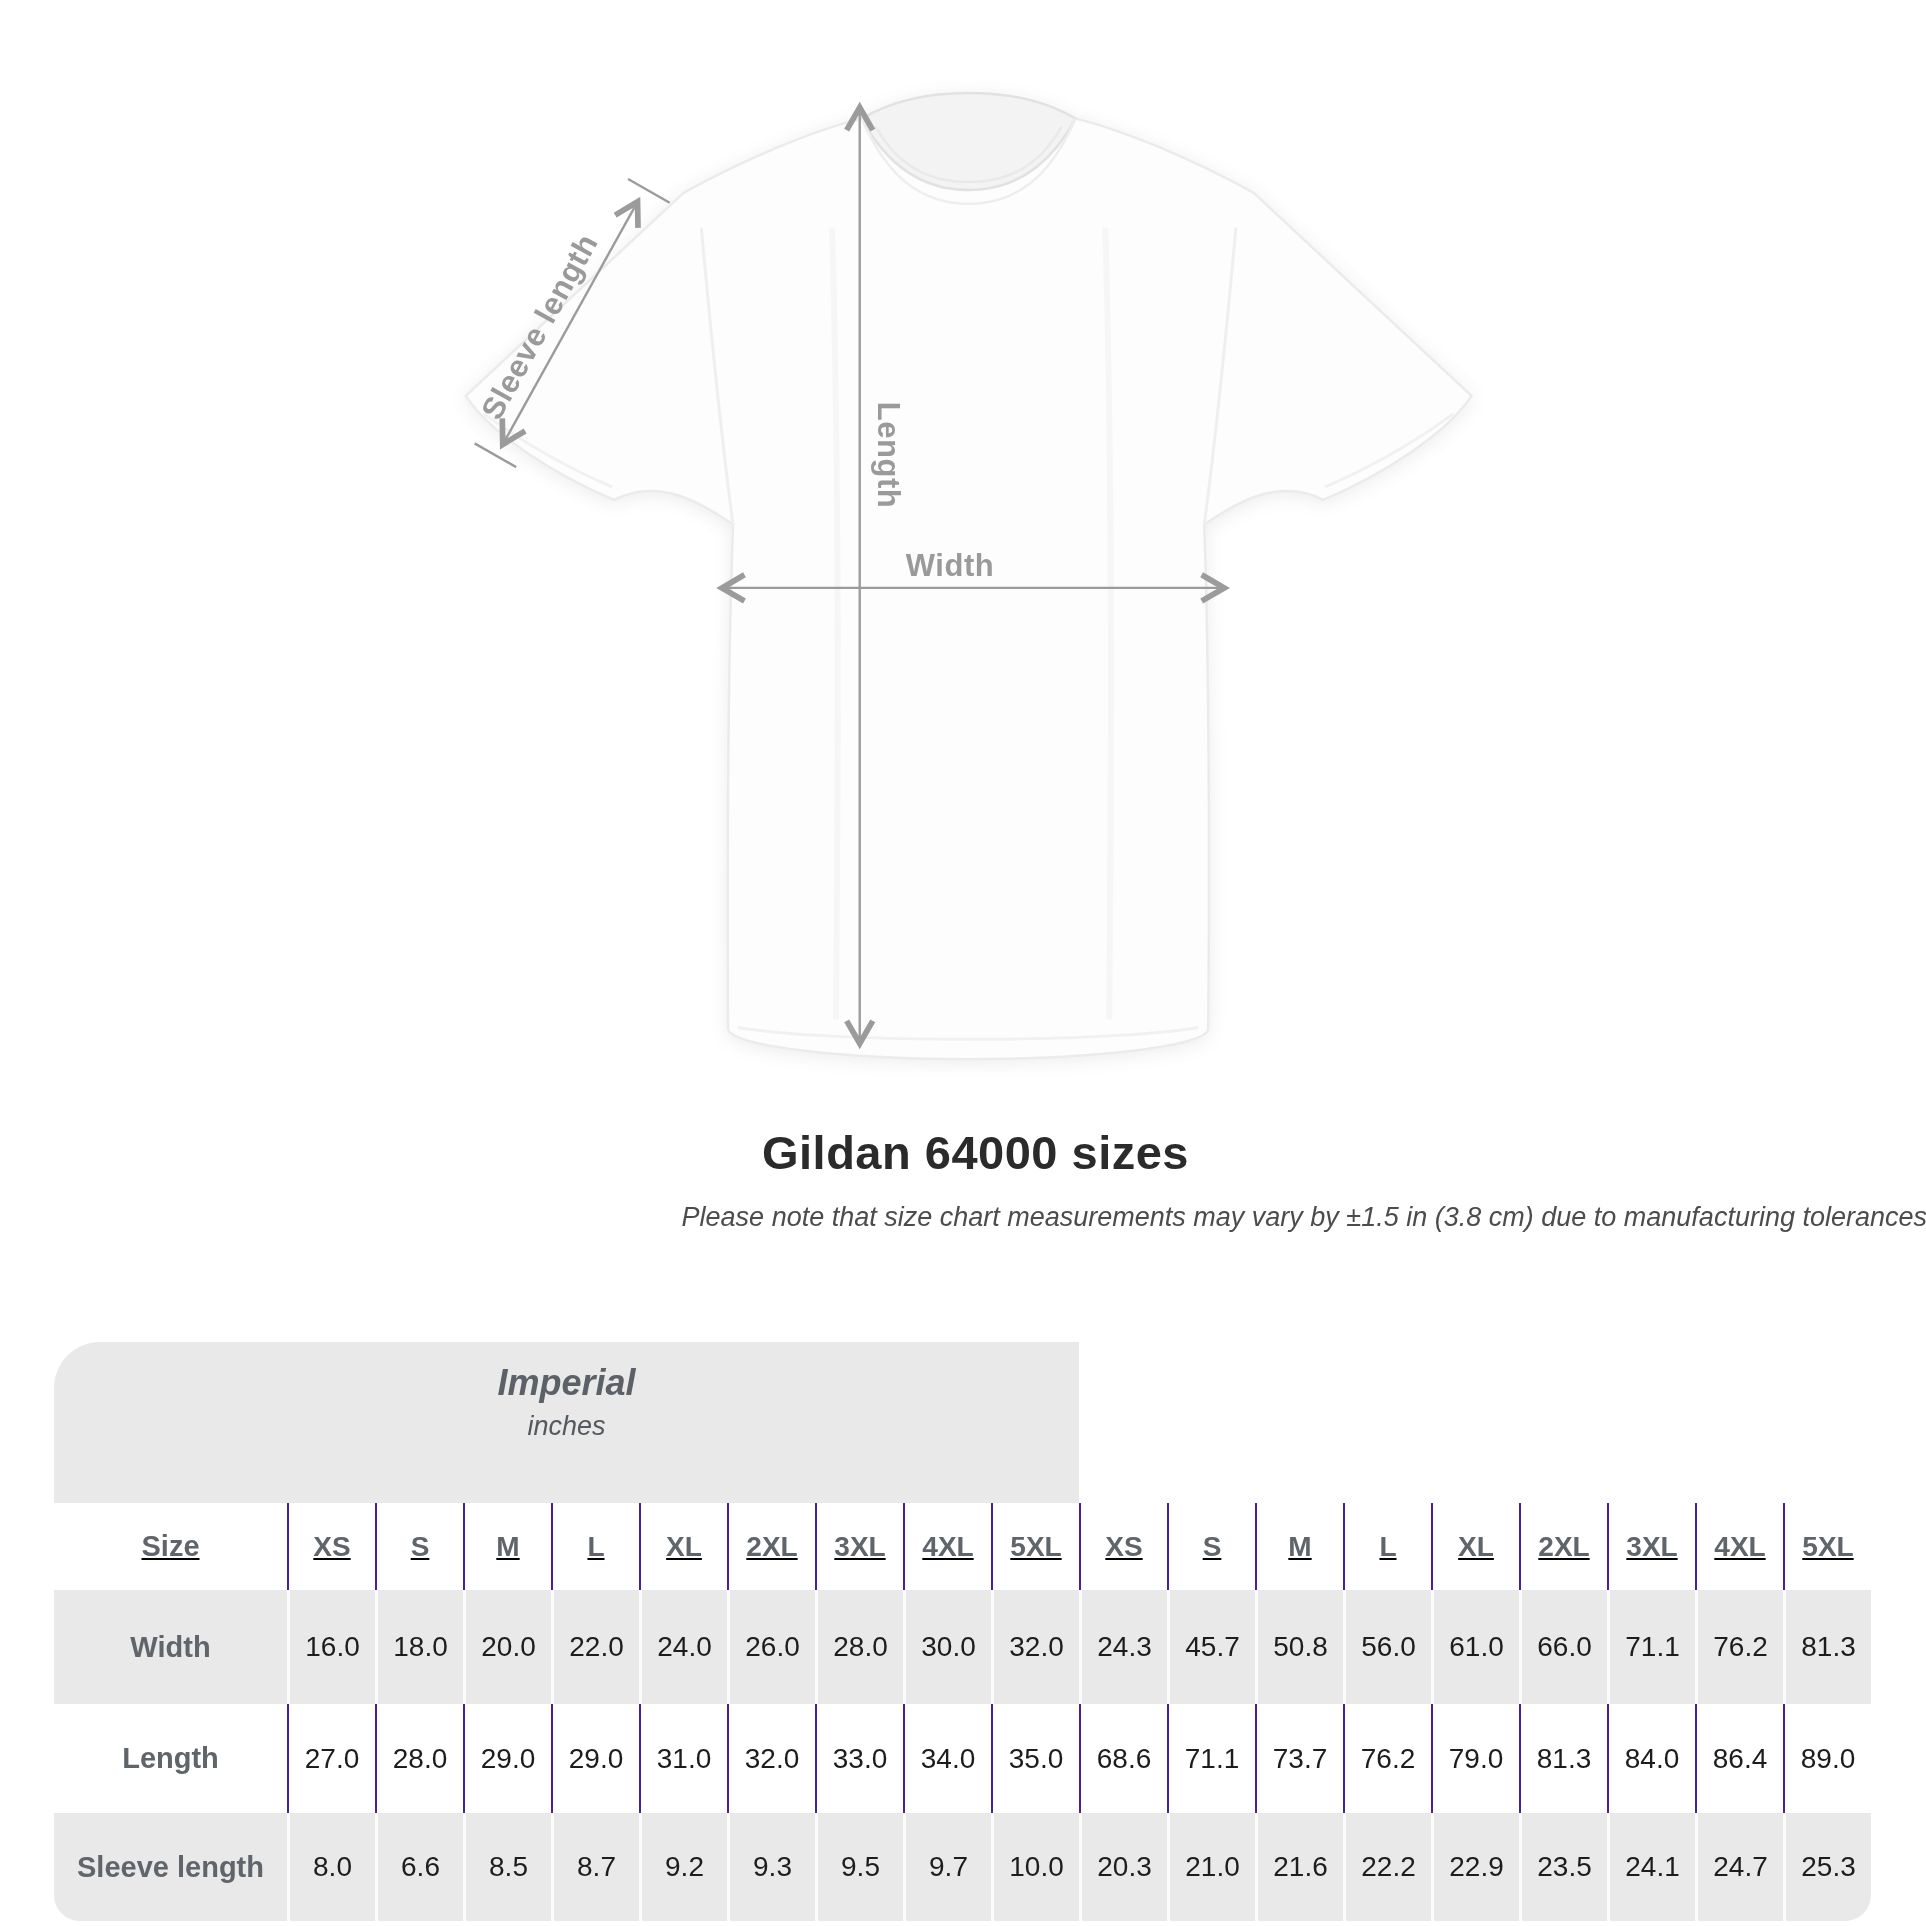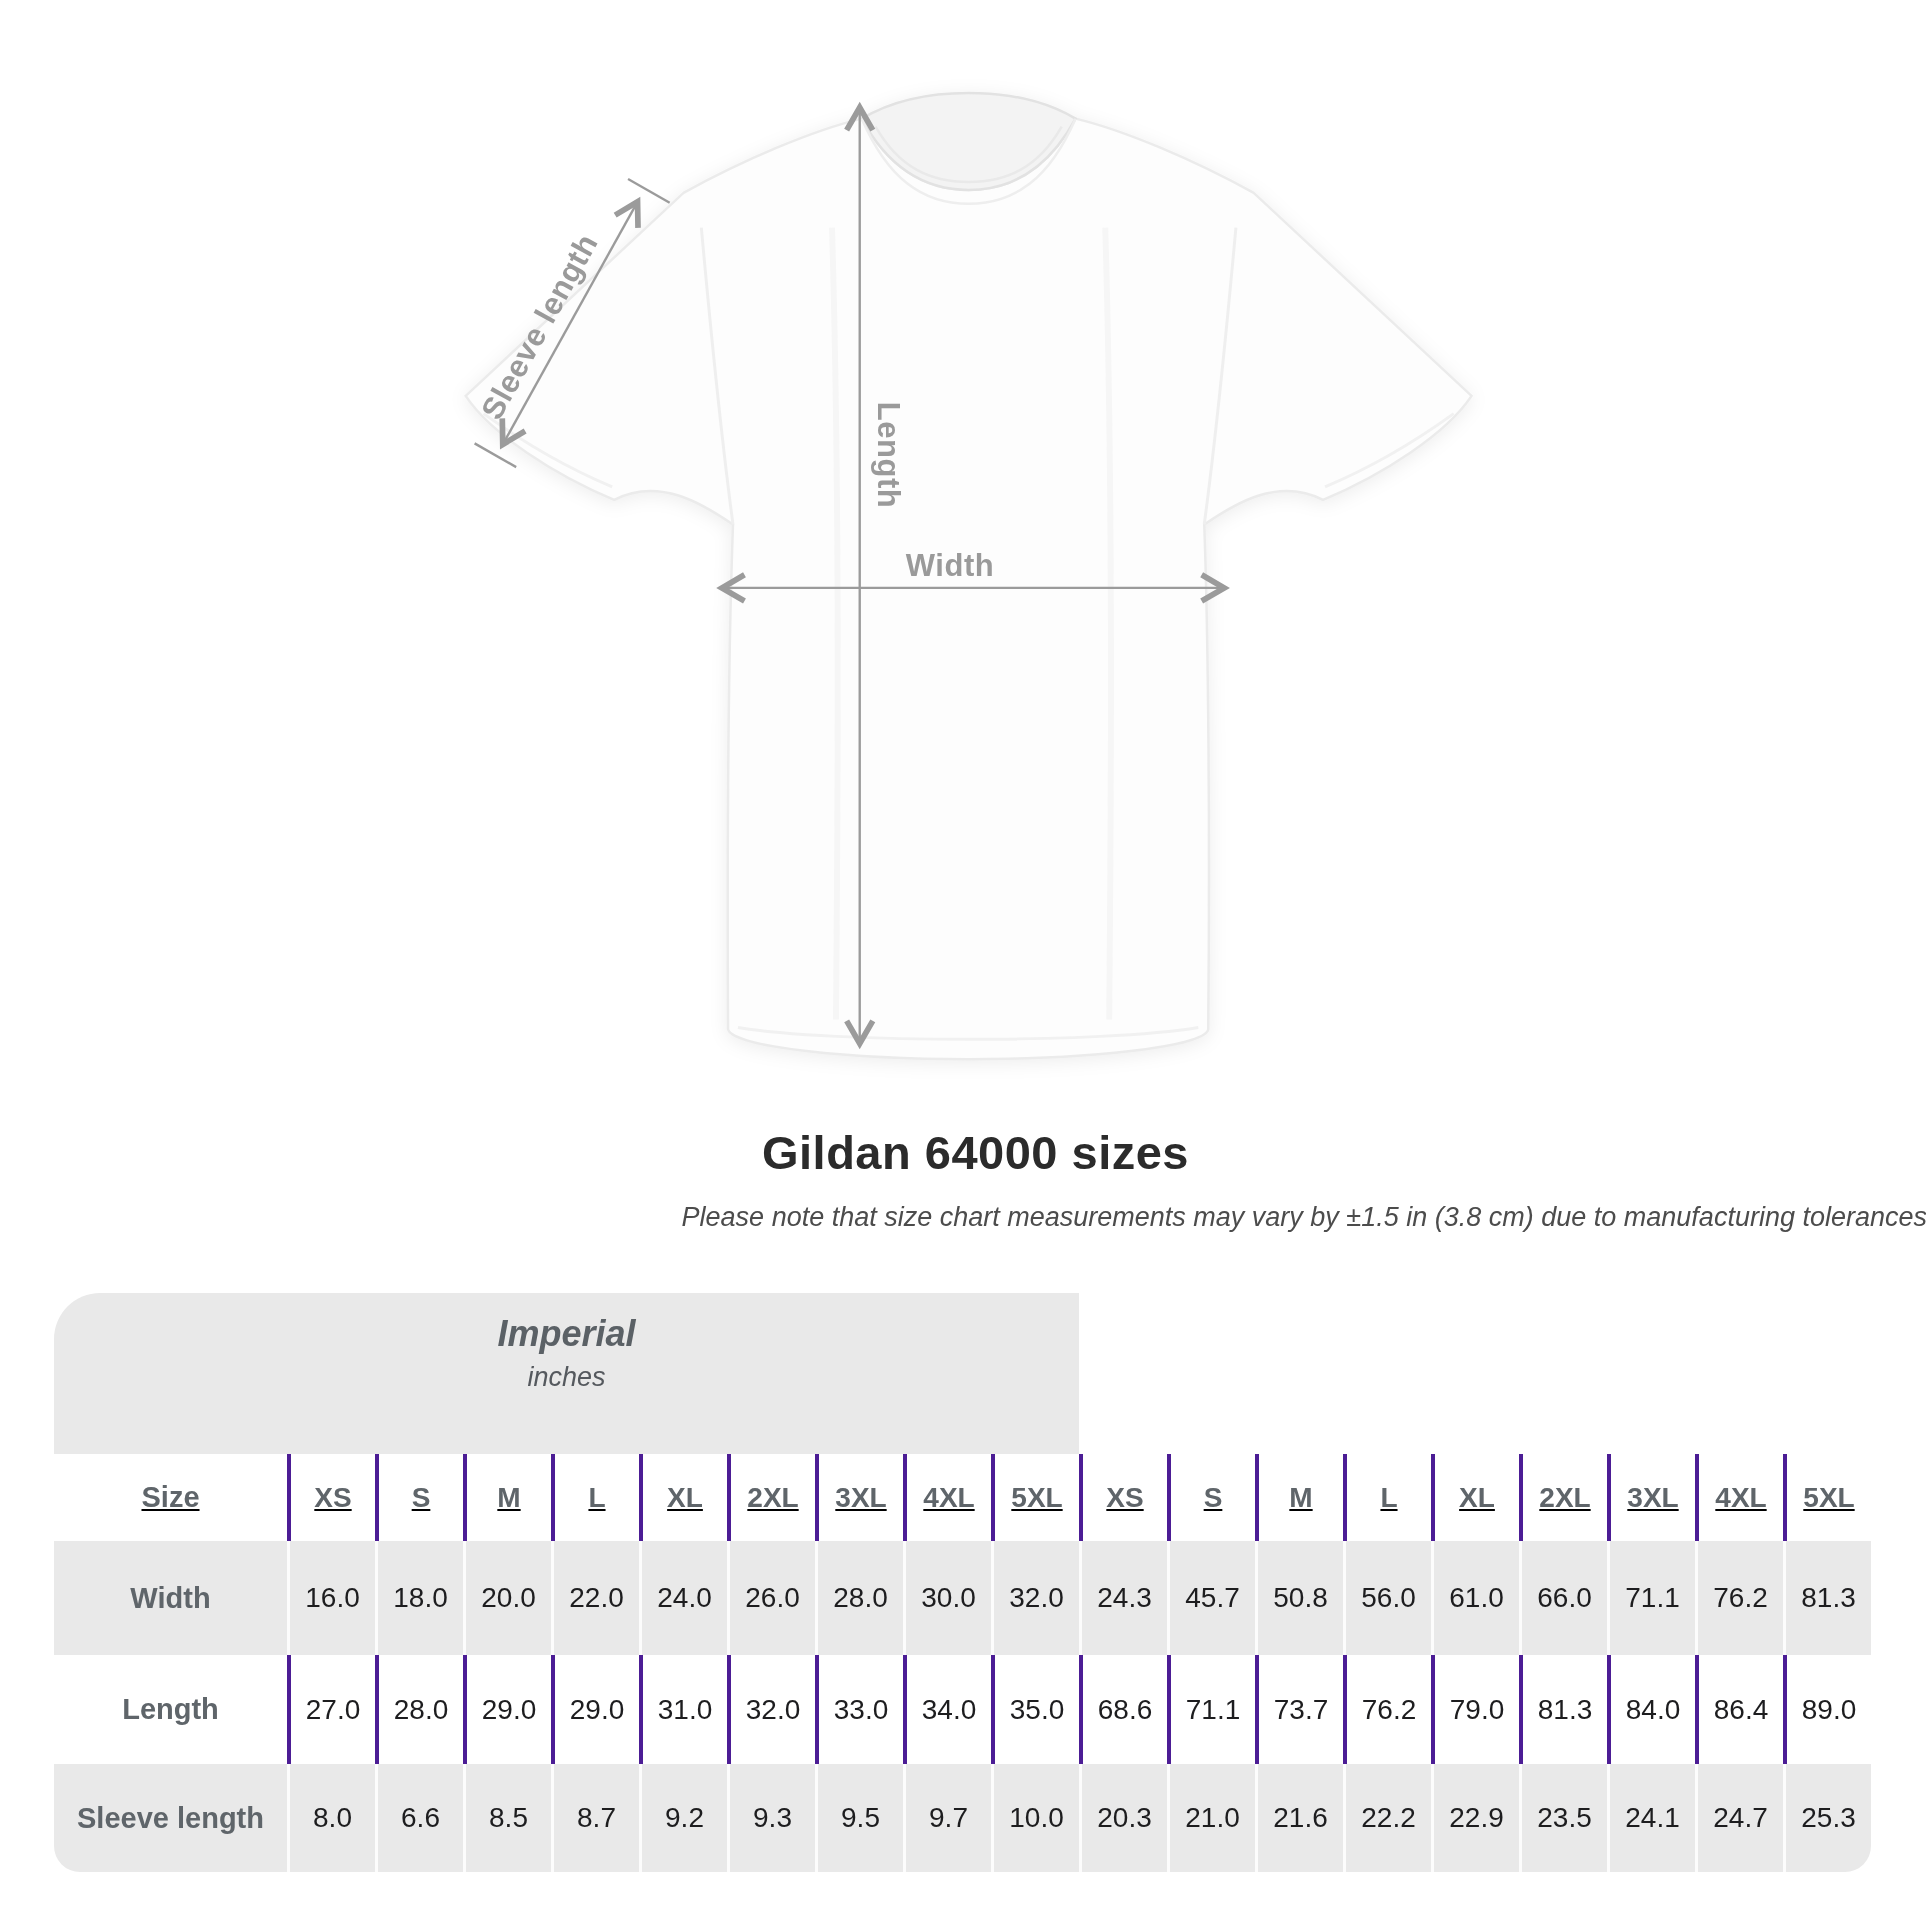--- a/index.html
+++ b/index.html
@@ -14,38 +14,38 @@
   .annot.length{left:888px;top:455px;transform:translate(-50%,-50%) rotate(90deg);}
   .annot.width{left:950px;top:566px;transform:translate(-50%,-50%);}
 
   
   .title{position:absolute;left:12px;top:1125px;width:100%;text-align:center;
          font-size:47px;font-weight:bold;color:#2b2b2b;letter-spacing:0.5px;}
   .note{position:absolute;left:0;top:1202px;width:100%;text-align:right;
         font-size:27px;font-style:italic;color:#4c4c4c;}
 
   
-  .size-table{position:absolute;left:54px;top:1293px;width:1817px;}
+  .size-table{position:absolute;left:54px;top:1342px;width:1817px;}
   .band{display:grid;grid-template-columns:1025px 4px 788px;height:161px;}
   .band-half{background:#e9e9e9;display:flex;flex-direction:column;align-items:center;
              justify-content:flex-start;padding-top:20px;box-sizing:border-box;}
   .band-half.left{border-radius:46px 0 0 0;}
   .band-half.right{border-radius:0 46px 0 0;}
   .band-label{font-size:36px;font-weight:bold;font-style:italic;color:#5b6166;line-height:42px;}
   .band-sub{font-size:27px;font-style:italic;color:#55595e;line-height:40px;margin-top:2px;}
 
   .row{display:grid;grid-template-columns:233px repeat(18,1fr);}
   .row.white{background:#ffffff;}
   .row.gray{background:#e9e9e9;}
   .row.head{height:87px;text-decoration:underline;}
   .row.r-width{height:114px;}
   .row.r-length{height:109px;}
   .row.r-sleeve{height:108px;border-radius:0 0 26px 26px;}
   .cell{display:flex;align-items:center;justify-content:center;box-sizing:border-box;}
-  .row.white .cell.data{border-left:4px solid #4c1d95;}
+  .row.white .cell.data{border-left:2px solid #4c1d95;}
   .row.gray .cell.data{border-left:3px solid rgba(255,255,255,.85);}
   .label-cell{font-size:29px;font-weight:bold;color:#5f656a;}
   .size-cell{font-size:28px;font-weight:bold;color:#5f656a;}
   .num-cell{font-size:28px;color:#1d1d1f;}
 </style>
 </head>
 <body>
 
 <div class="page">
 

